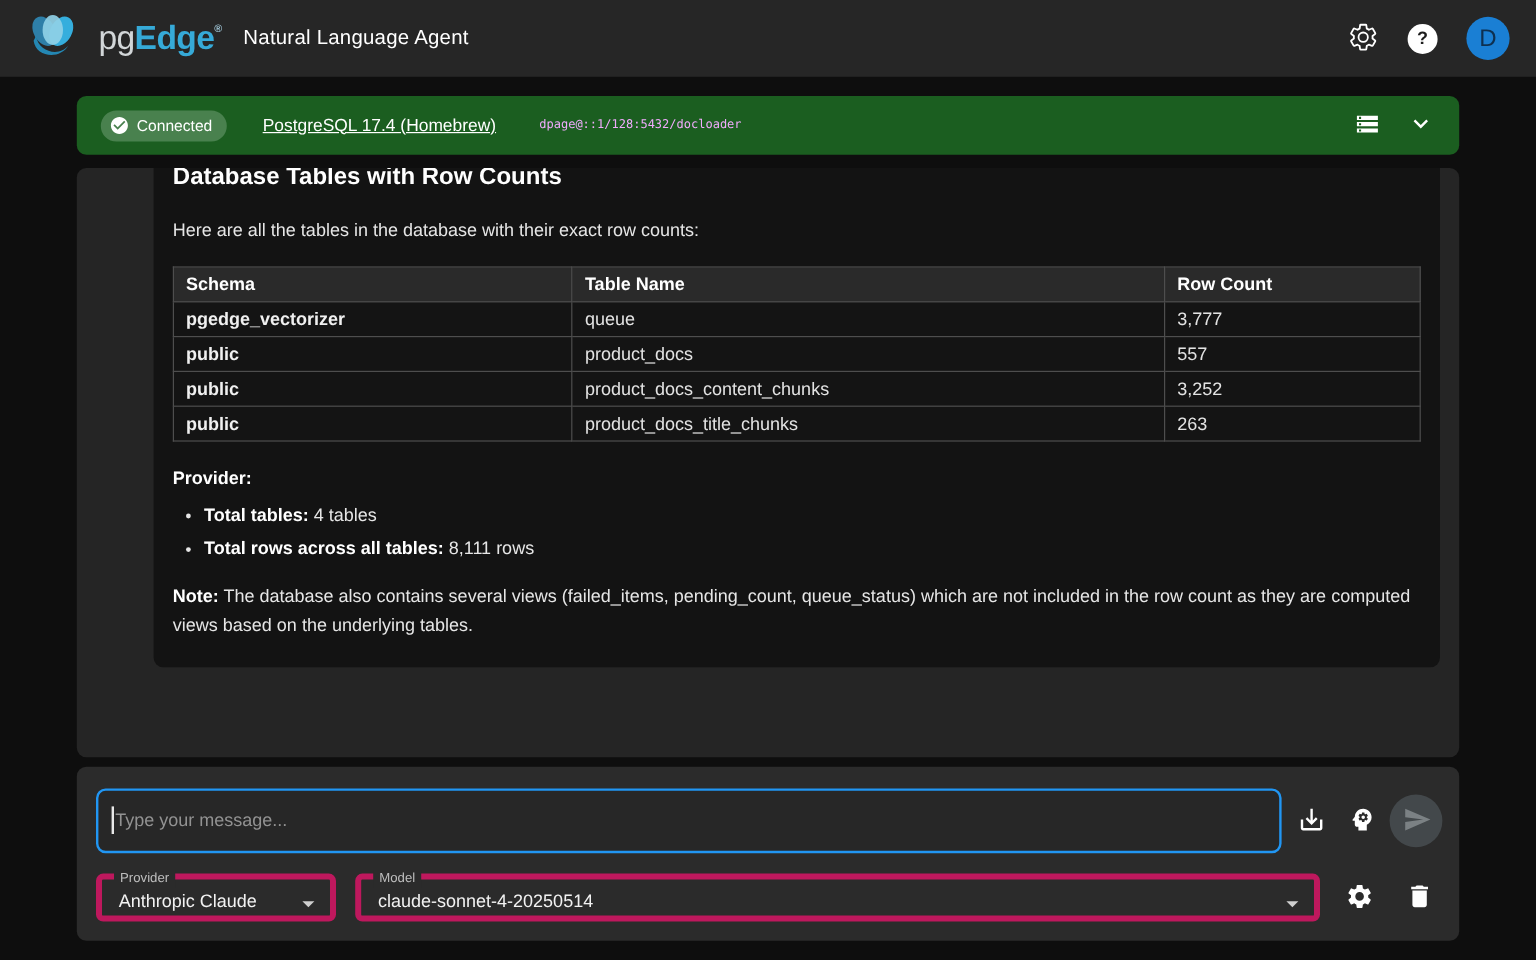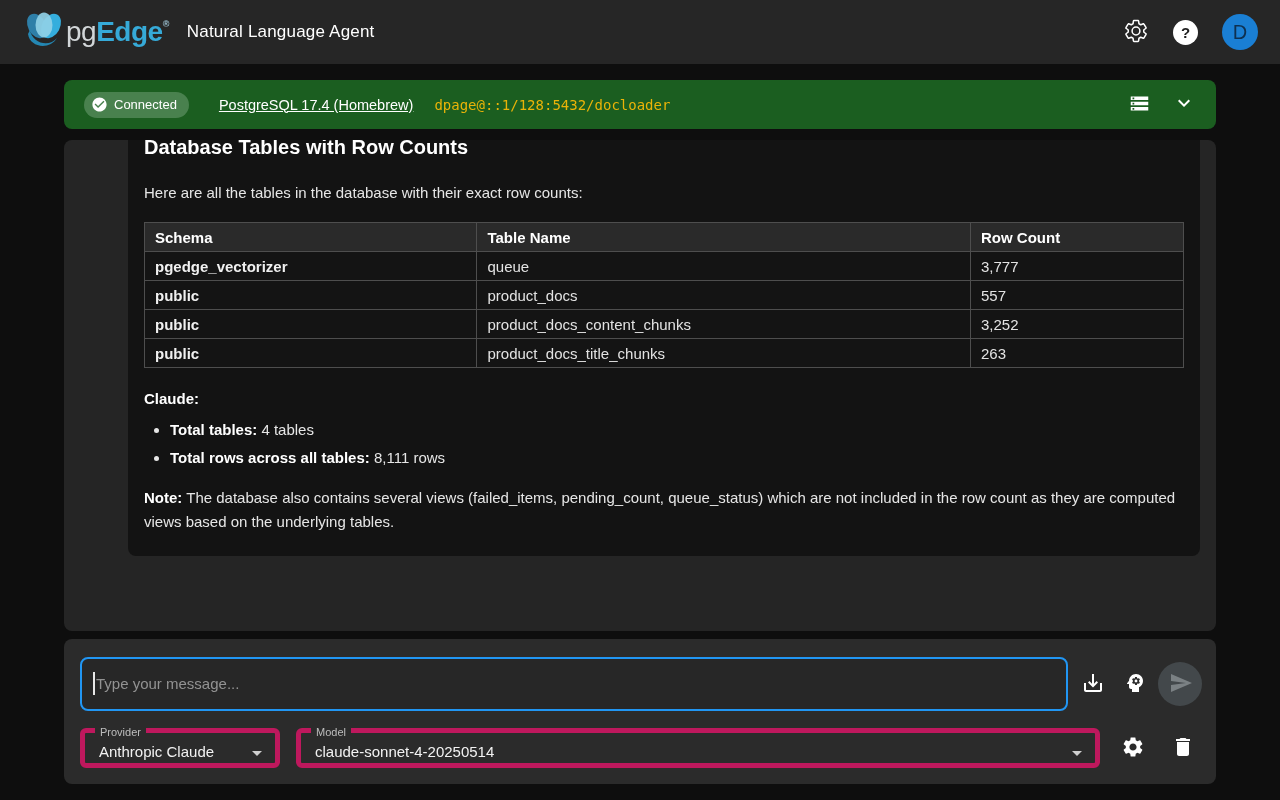--- a/index.html
+++ b/index.html
@@ -3,21 +3,21 @@
 <meta charset="utf-8">
 <style>
   * { box-sizing: border-box; margin: 0; padding: 0; }
   html,body { width:1280px; height:800px; background:#0e0e0e; overflow:hidden;
     font-family:"Liberation Sans", sans-serif; }
   .screen { position:relative; width:1280px; height:800px; background:#0e0e0e; }
 
   
   .appbar { position:absolute; left:0; top:0; width:1280px; height:64px;
     background:#262626; display:flex; align-items:center; padding:0 22px; }
-  .logo { display:flex; align-items:center; gap:0; }
+  .logo { display:flex; align-items:center; gap:16px; }
   .logo-text { font-size:28px; font-weight:700; letter-spacing:-0.5px; line-height:1; }
   .logo-pg { color:#d2d6d8; font-weight:400; }
   .logo-edge { color:#36aad8; font-weight:700; }
   .logo-reg { color:#9fc5d6; font-size:9px; vertical-align:14px; }
   .app-title { color:#ffffff; font-size:17px; font-weight:500; margin-left:18px; letter-spacing:0.2px; }
   .appbar-actions { margin-left:auto; display:flex; align-items:center; gap:24px; }
   .icon-btn { background:none; border:none; cursor:pointer; display:flex; align-items:center;
     justify-content:center; padding:0; }
   .help-circle { width:25px; height:25px; border-radius:50%; background:#ffffff;
     display:flex; align-items:center; justify-content:center;
@@ -26,21 +26,21 @@
     display:flex; align-items:center; justify-content:center;
     color:#0e3050; font-size:20px; font-weight:500; border:none; cursor:pointer; }
 
   
   .connbar { position:absolute; left:64px; top:80px; width:1152px; height:49px;
     background:#1b5e20; border-radius:8px; display:flex; align-items:center; padding:0 20px; }
   .status-pill { display:flex; align-items:center; gap:6px; background:#49814e;
     border-radius:999px; padding:4px 12px 4px 7px; height:26px; }
   .status-pill span { color:#ffffff; font-size:13px; }
   .server-label { color:#ffffff; font-size:14.5px; margin-left:30px;text-decoration:underline; }
-  .conn-string { color:#eab308; font-size:14px; margin-left:21px;
+  .conn-string { color:#f0abfc; font-size:10px; margin-left:36px;
     font-family:"DejaVu Sans Mono","Liberation Mono", monospace; }
   .connbar-actions { margin-left:auto; display:flex; align-items:center; gap:22px; }
 
   
   .chat-area { position:absolute; left:64px; top:140px; width:1152px; height:491px;
     background:#252525; border-radius:8px; overflow:hidden; }
   .msg-card { margin:-22px 16px 0 64px; background:#131313; border-radius:8px;
     padding:16px 16px 22px 16px; color:#e9e9e9; }
   .msg-heading { color:#ffffff; font-size:20px; font-weight:700; line-height:26px; }
   .msg-intro { font-size:15px; line-height:22px; margin-top:22px; color:#e6e6e6; }
@@ -189,21 +189,21 @@
             <td>3,252</td>
           </tr>
           <tr>
             <td class="schema-cell">public</td>
             <td>product_docs_title_chunks</td>
             <td>263</td>
           </tr>
         </tbody>
       </table>
 
-      <div class="summary-heading">Claude:</div>
+      <div class="summary-heading">Provider:</div>
       <ul class="summary-list">
         <li><strong>Total tables:</strong><span> 4 tables</span></li>
         <li><strong>Total rows across all tables:</strong><span> 8,111 rows</span></li>
       </ul>
 
       <p class="note-para"><strong>Note:</strong><span> The database also contains several views (failed_items, pending_count, queue_status) which are not included in the row count as they are computed views based on the underlying tables.</span></p>
     </div>
   </div>
 
   <div class="composer">

